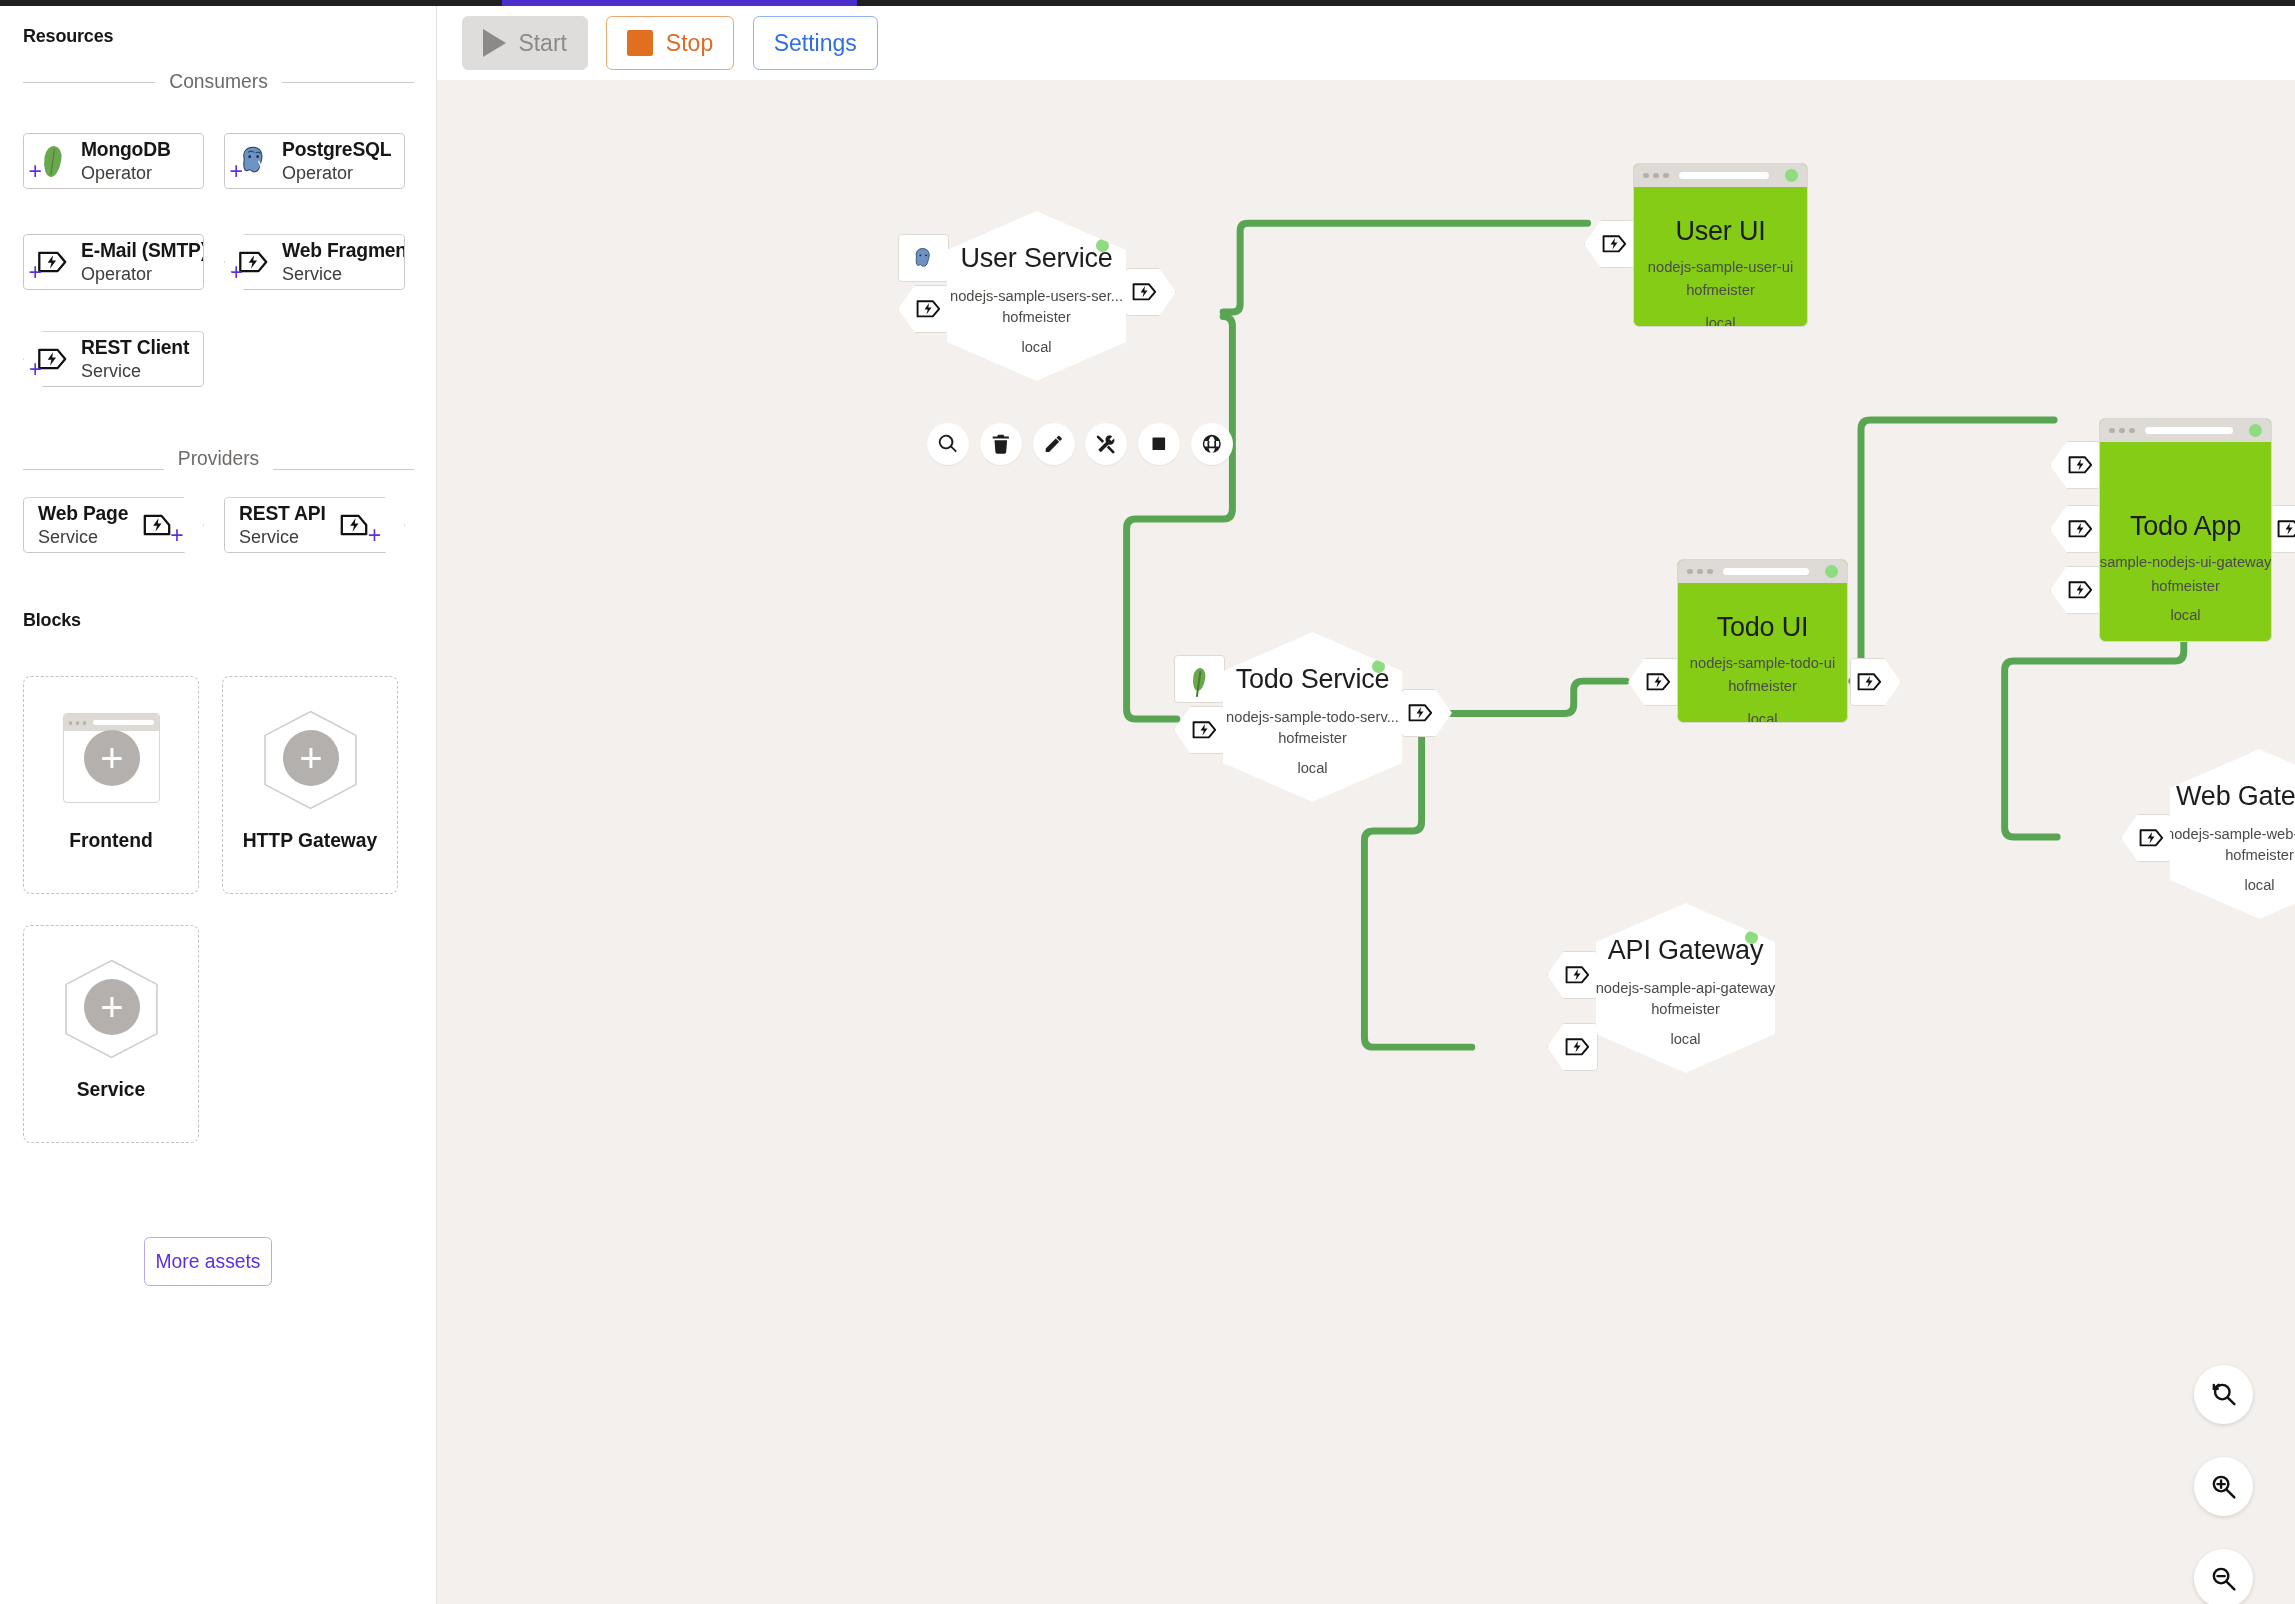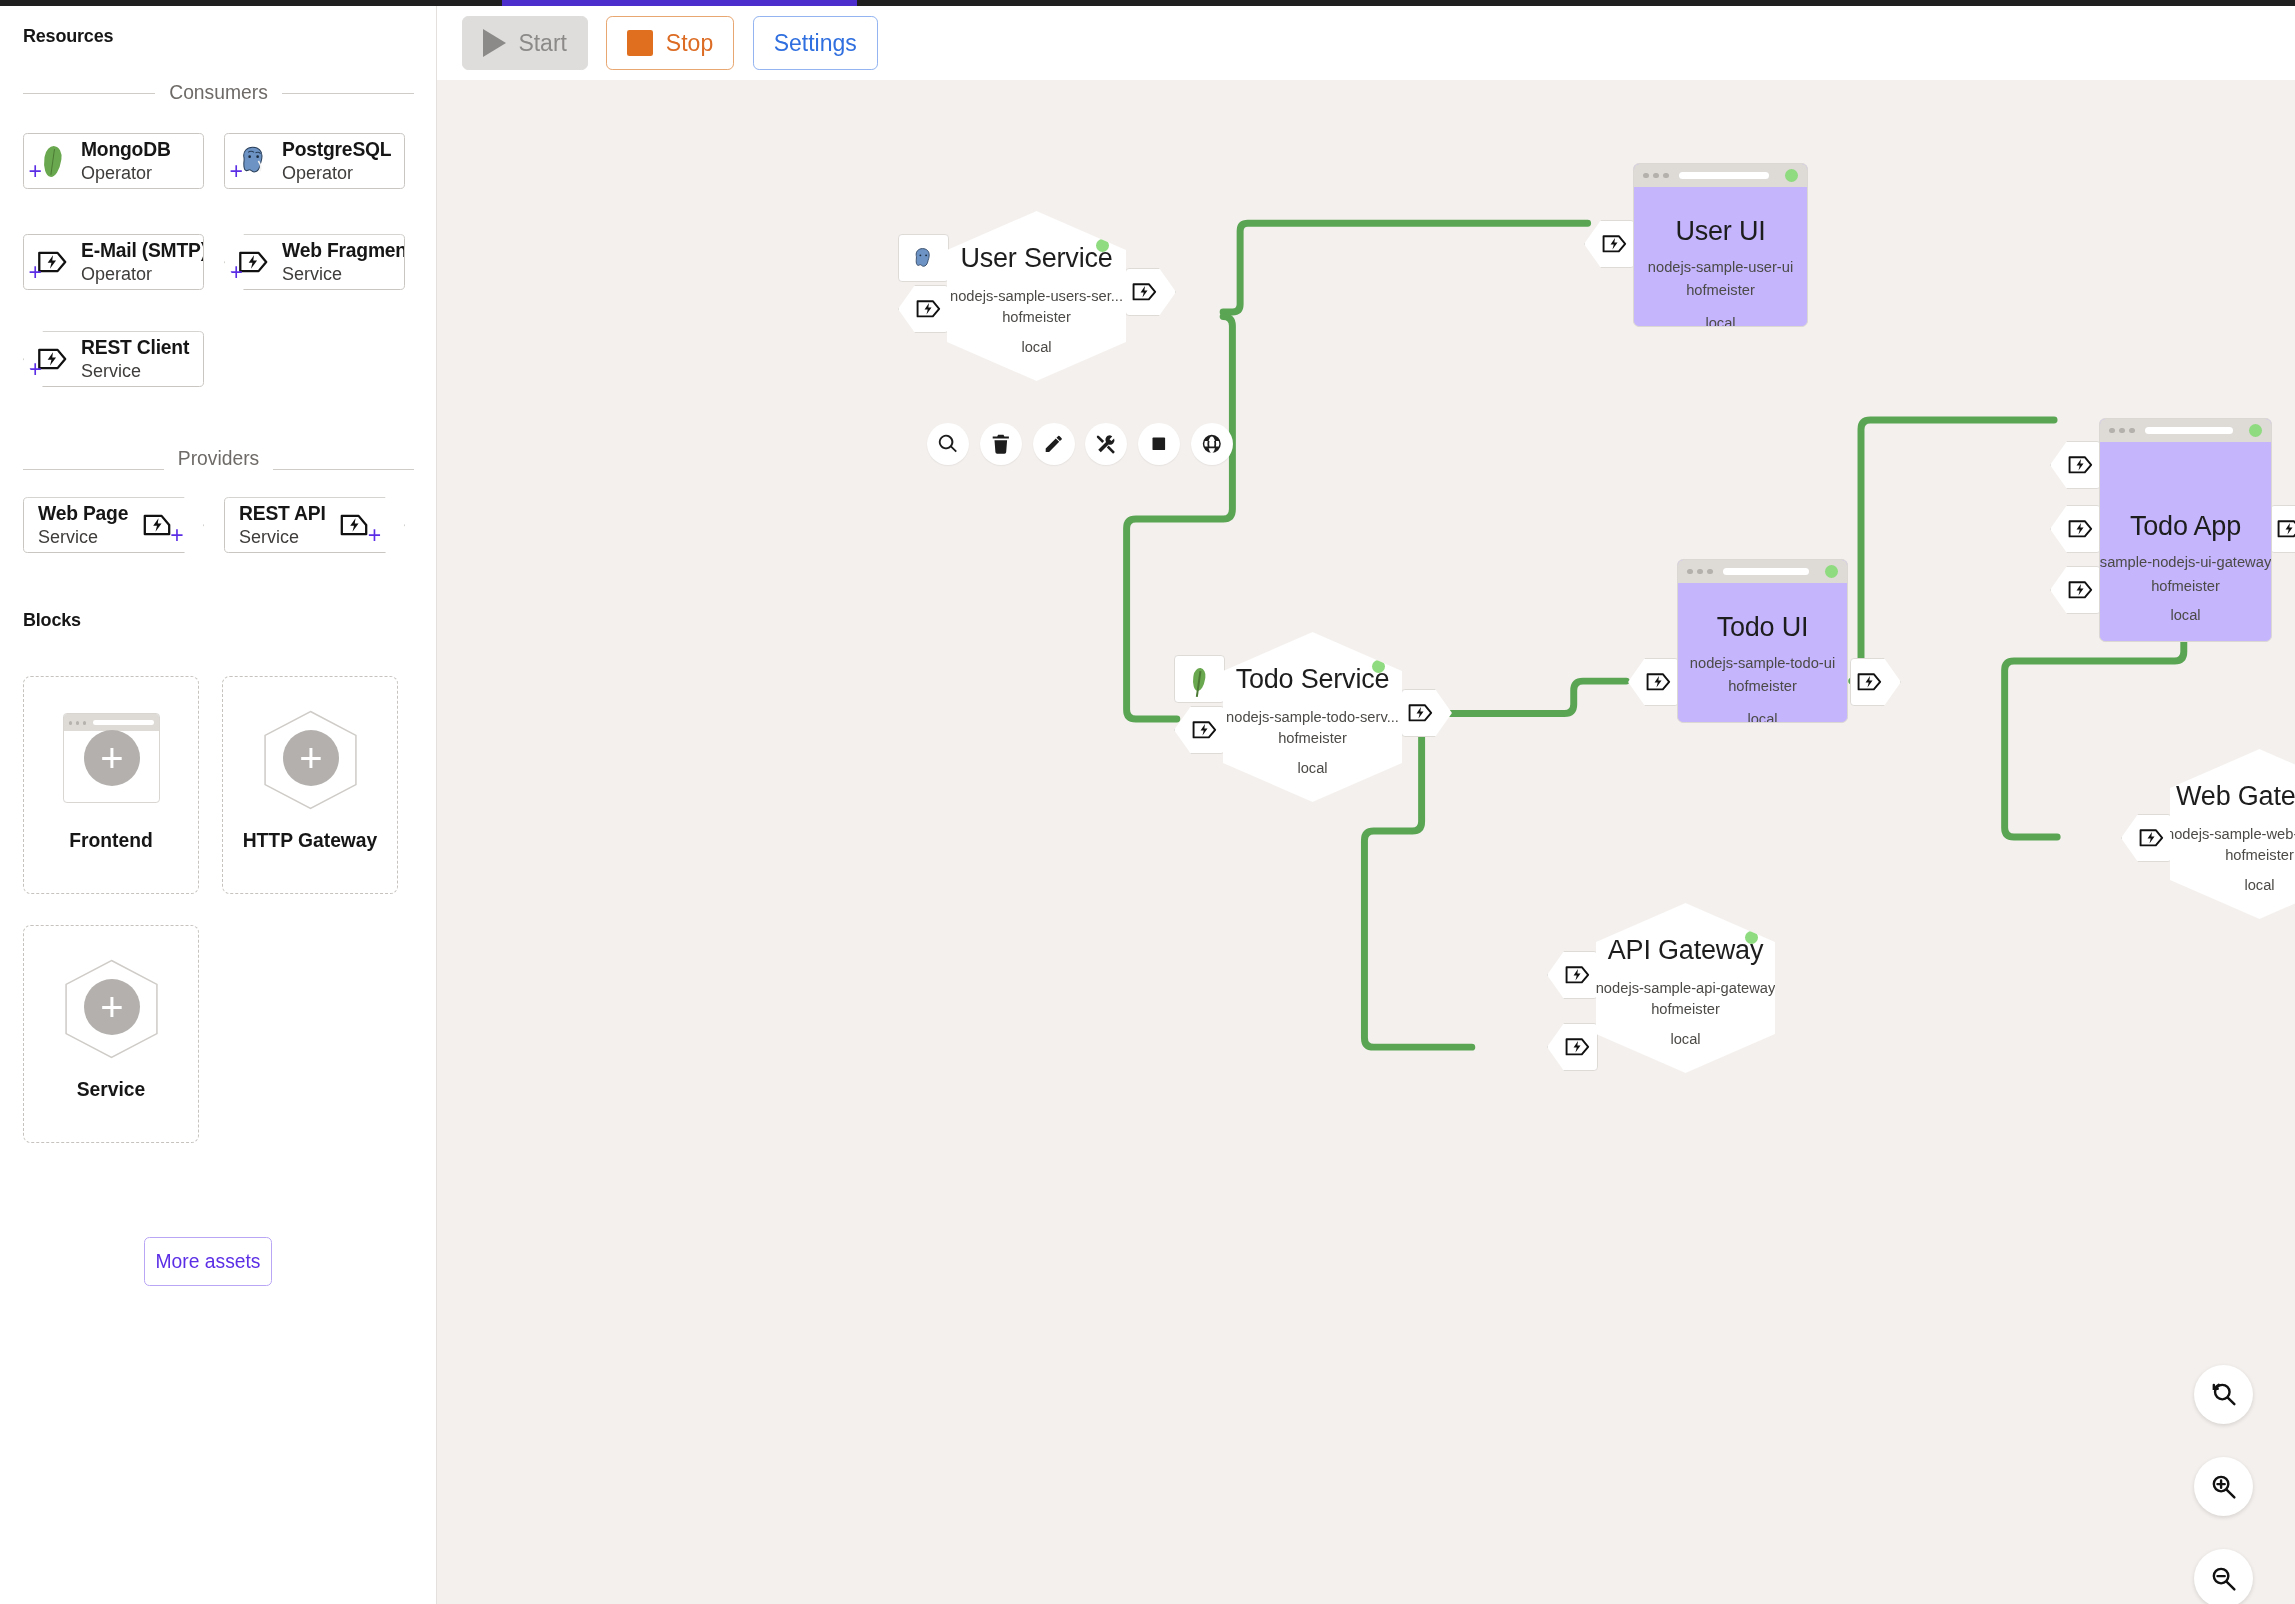--- a/index.html
+++ b/index.html
@@ -20,21 +20,21 @@
     position: absolute; left: 0; top: 6.2px; width: 437px; height: 1599px;
     background: #fff; border-right: 0.8px solid #e3e0dd; overflow: hidden;
   }
   .side-title { font-size: 18px; font-weight: bold; color: #161616; letter-spacing: -0.2px; }
   #res-title { position: absolute; left: 23px; top: 20px; }
   #blocks-title { position: absolute; left: 23px; top: 604px; }
 
   .sec-label { position: absolute; display: flex; align-items: center; width: 391px; left: 23px; gap: 14px; }
   .sec-label .ln { flex: 1; height: 0.8px; background: #cfcbc7; }
   .sec-label span.txt { font-size: 19.3px; color: #6d6a67; white-space: nowrap; }
-  #sec-consumers { top: 76px; }
+  #sec-consumers { top: 65px; }
   #sec-providers { top: 442px; align-items: flex-end; }
 
   
   .rcard {
     position: absolute; background: #fff; border: 0.8px solid #c9c6c2;
     display: flex; align-items: center; overflow: hidden;
   }
   .rcard.box { border-radius: 4.6px; }
   .rcard.arrowR { border-radius: 4.6px; clip-path: polygon(0 0, calc(100% - 20px) 0, 100% 50%, calc(100% - 20px) 100%, 0 100%); }
   .rcard.arrowL { border-radius: 4.6px; clip-path: polygon(20px 0, 100% 0, 100% 100%, 20px 100%, 0 50%); }
@@ -81,21 +81,21 @@
   #btn-settings { border: 0.8px solid #93b4f0; color: #2f6fdf; }
   .tri { width: 0; height: 0; border-left: 23px solid #8c8a88; border-top: 14px solid transparent; border-bottom: 14px solid transparent; }
   .sq { width: 26px; height: 26px; background: #e0701f; border-radius: 2.3px; }
 
   
   #canvas { position: absolute; left: 437px; top: 80px; width: 1858px; height: 1525px; background: #f4f0ed; overflow: hidden; }
   #edges { position: absolute; left: 0; top: 0; width: 1858px; height: 1525px; }
 
   
   .node { position: absolute; }
-  .nbody { position: absolute; background: #c4b5fd; display: flex; flex-direction: column; align-items: center; }
+  .nbody { position: absolute; background: #84cc16; display: flex; flex-direction: column; align-items: center; }
   .nname { font-size: 27px; color: #1d1d1d; letter-spacing: -0.2px; white-space: nowrap; }
   .nsub { font-size: 14.7px; color: #4c4a47; white-space: nowrap; }
   .nloc { font-size: 14.7px; color: #4c4a47; }
   .status-dot { position: absolute; width: 13px; height: 13px; border-radius: 50%; background: #8fdb7f; }
 
   
   .hexnode .nbody {
     width: 179px; height: 170px; left: 0; top: 0;
     clip-path: polygon(50% 0, 100% 23%, 100% 77%, 50% 100%, 0 77%, 0 23%);
     background: #fff; border: 0;

